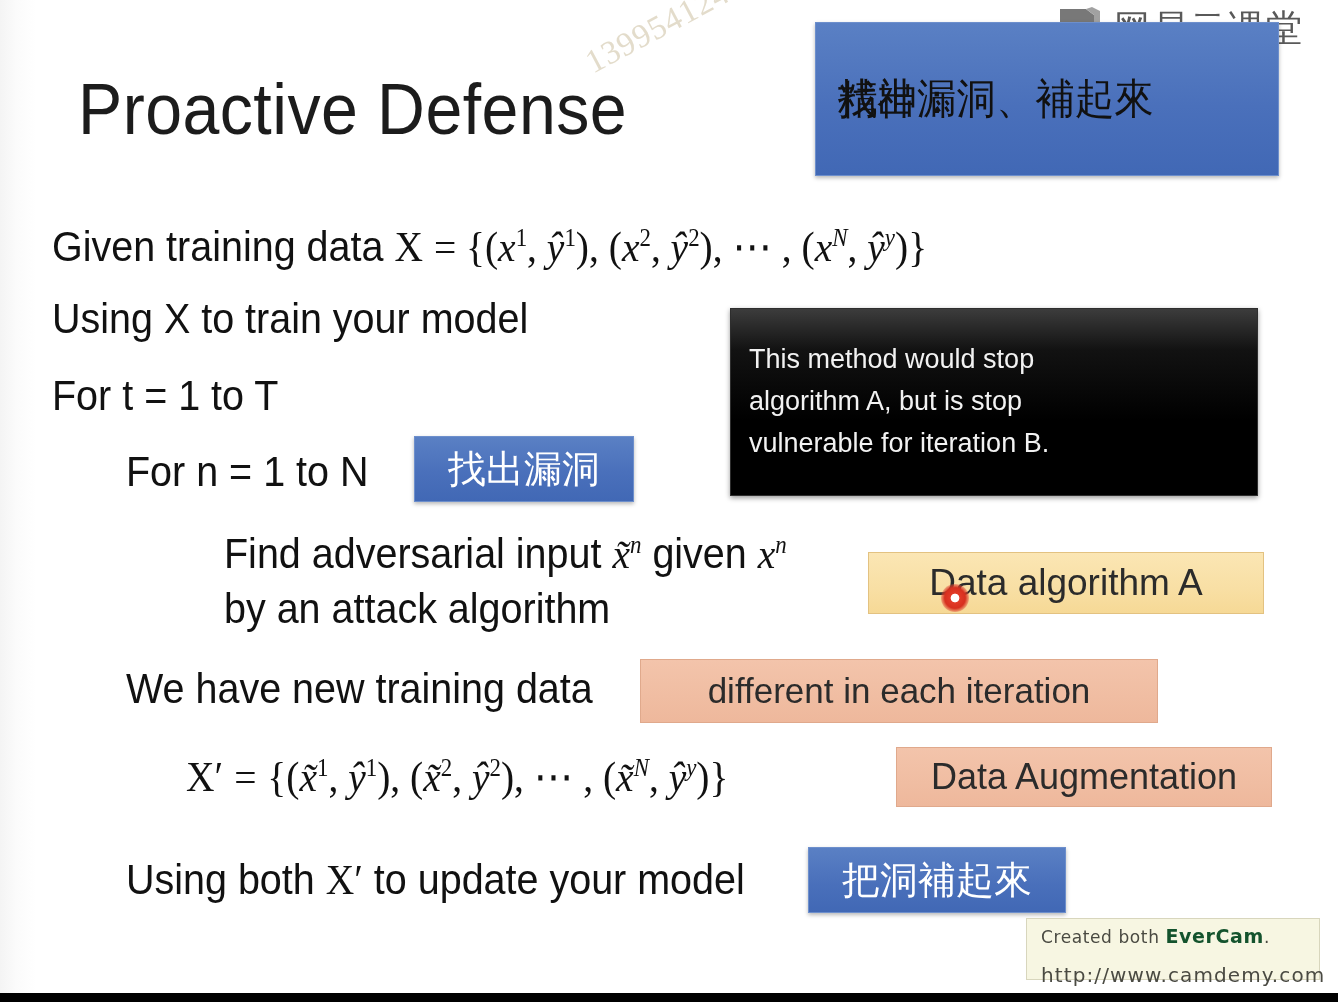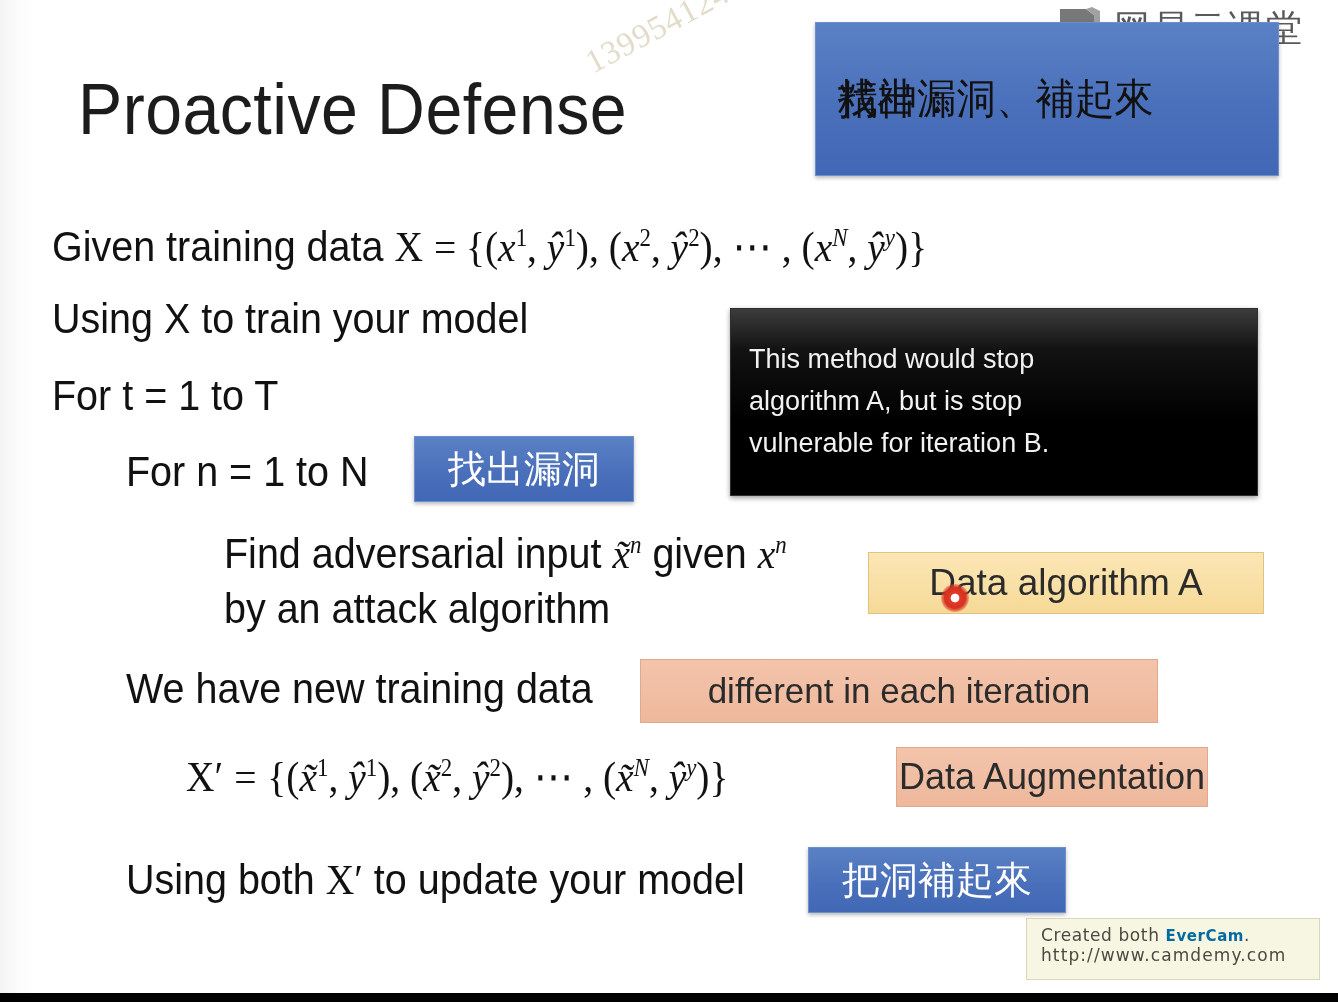--- a/index.html
+++ b/index.html
@@ -155,21 +155,21 @@
   }
 
   
   #iteration-box {
     left: 640px; top: 659px;
     width: 518px; height: 64px;
     font-size: 35px;
   }
   #data-aug-box {
     left: 896px; top: 747px;
-    width: 312px; height: 60px;
+    width: 376px; height: 60px;
     font-size: 36px;
   }
 
   
   .line {
     position: absolute;
     white-space: nowrap;
     color: #111111;
     font-weight: 400;
     transform: scaleX(0.94);
@@ -217,22 +217,22 @@
     left: 1026px; top: 918px;
     width: 294px; height: 62px;
     box-sizing: border-box;
     background: #f7f6e2;
     border: 1px solid #d8d6bd;
     padding: 6px 0 0 14px;
     color: #4a4a42;
     font-family: "DejaVu Sans", sans-serif;
   }
   #evercam-badge .l1 { font-size: 17px; letter-spacing: 0.6px; }
-  #evercam-badge .l1 b { font-size: 15px; color: #0369a1; }
-  #evercam-badge .l2 { font-size: 17px; letter-spacing: 1.1px; margin-top: 0; }
+  #evercam-badge .l1 b { font-size: 19px; color: #14532d; }
+  #evercam-badge .l2 { font-size: 20px; letter-spacing: 1.1px; margin-top: 16px; }
 </style>
 </head>
 <body>
 
 <div id="slide">
 
   <div class="left-edge"></div>
 
   <div class="title" id="slide-title">Proactive Defense</div>
 

